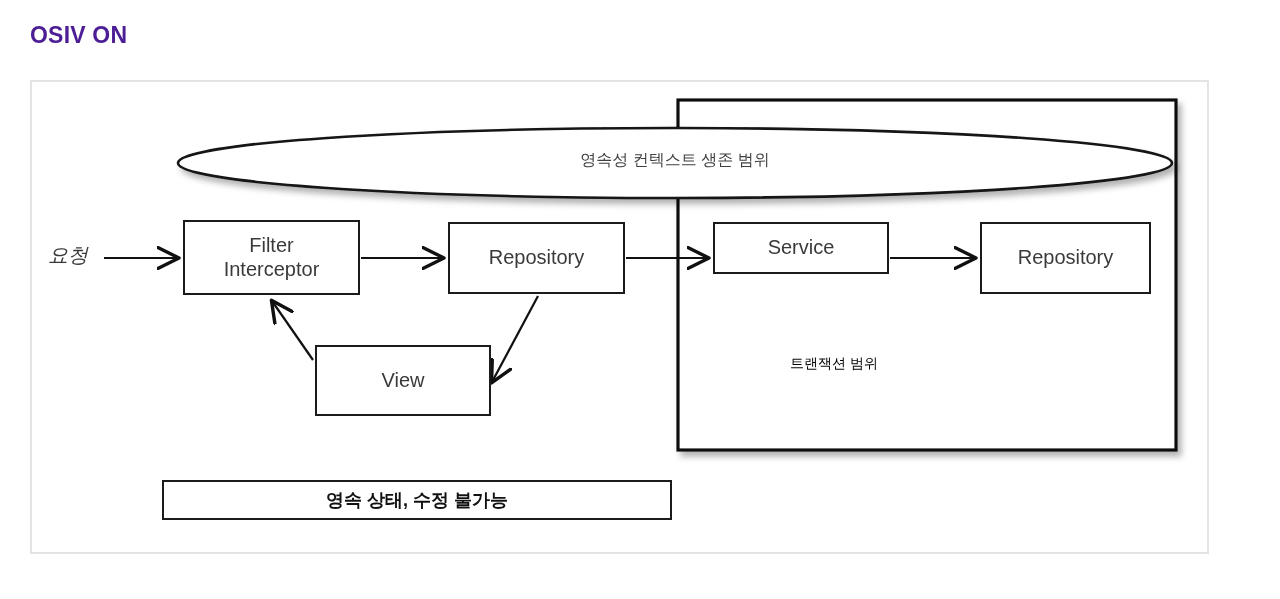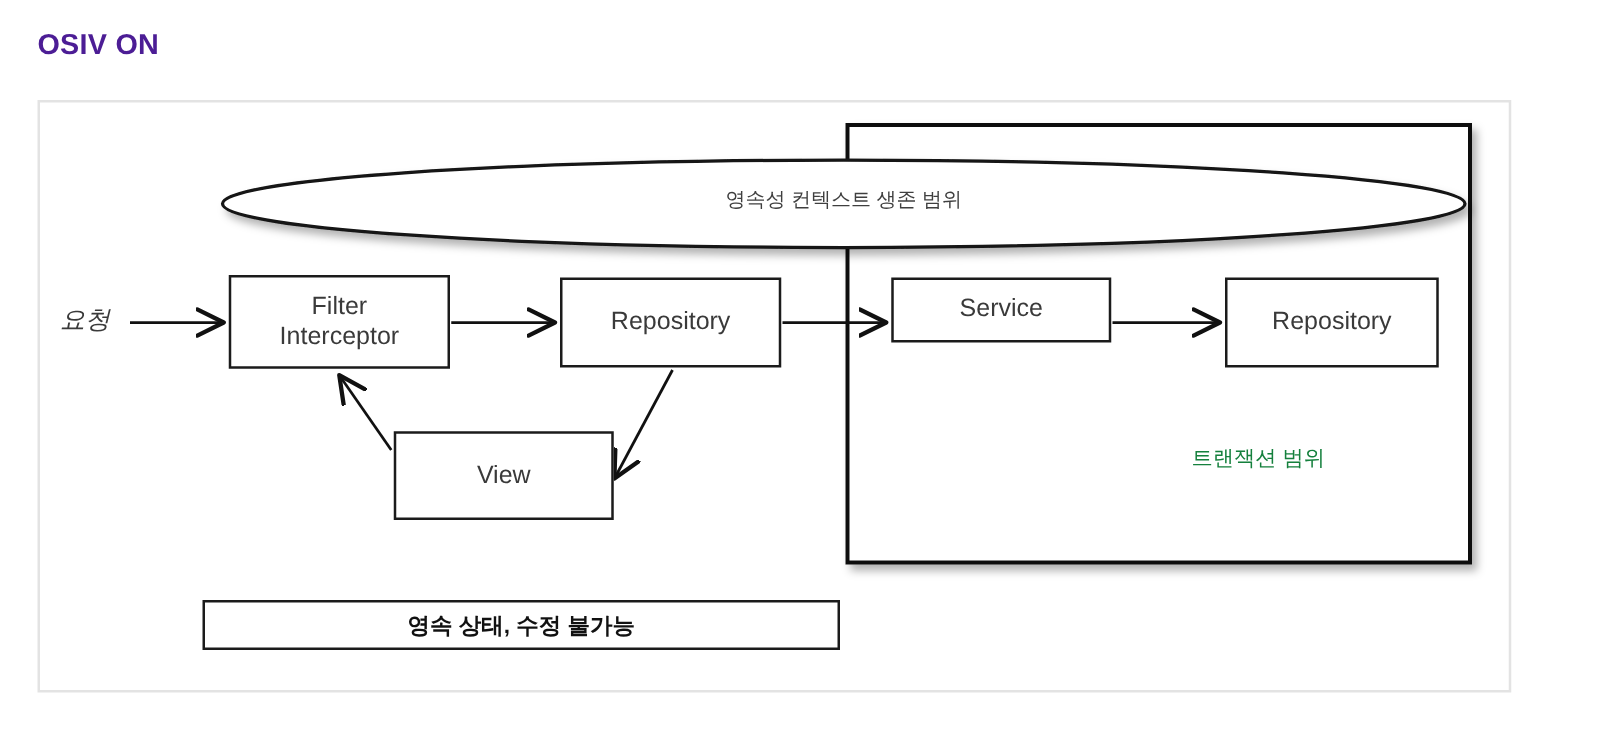--- a/index.html
+++ b/index.html
@@ -100,23 +100,23 @@
     font-size: 16px;
     color: #3f3f3f;
     white-space: nowrap;
   }
 
   #transaction-scope-label {
     position: absolute;
     left: 790px;
     top: 355px;
     width: 270px;
-    text-align: right;
-    font-size: 17px;
-    color: #15803d;
+    text-align: left;
+    font-size: 14px;
+    color: #000000;
     white-space: nowrap;
   }
 
   
   .status-bar {
     position: absolute;
     box-sizing: border-box;
     border: 2px solid #1b1b1b;
     background: #ffffff;
     display: flex;

